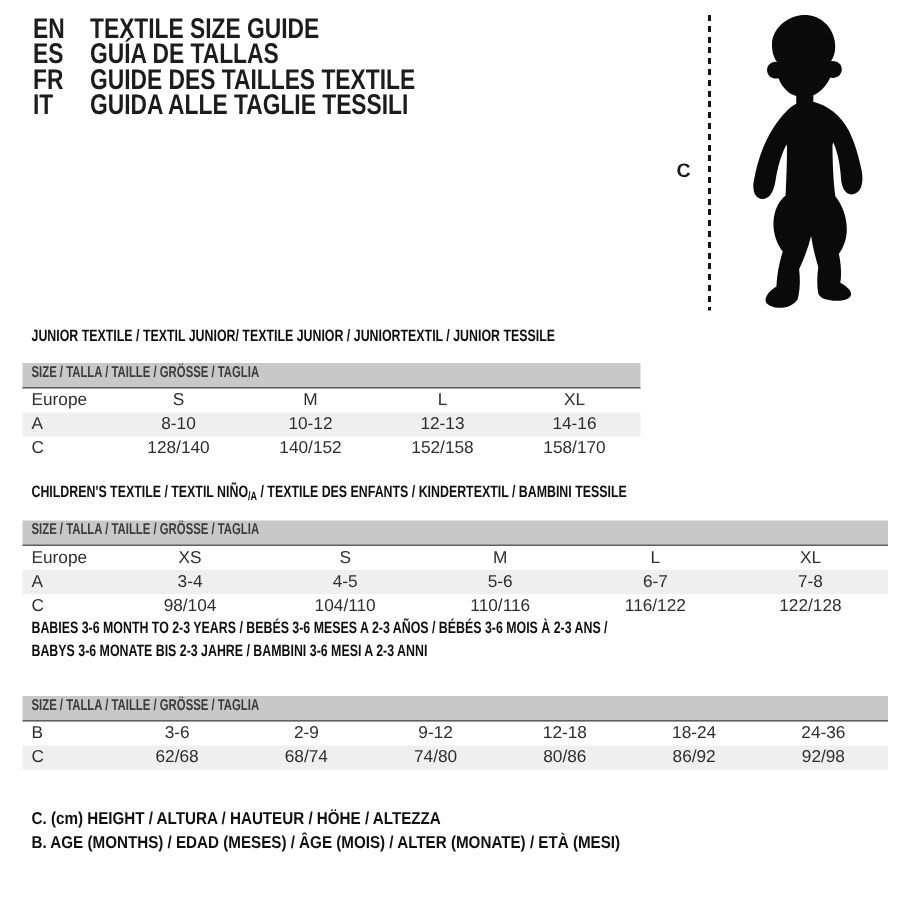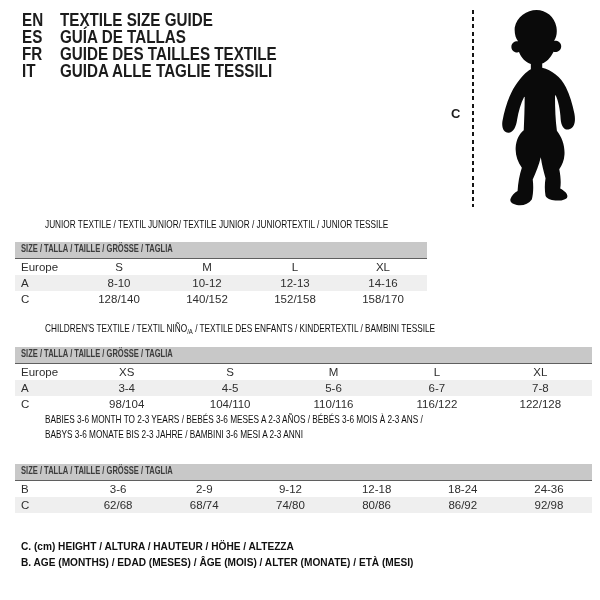--- a/index.html
+++ b/index.html
@@ -21,34 +21,34 @@
 
   
   .silhouette{left:484px;top:9px;}
   .dash-line{
     left:472px;top:10px;width:2px;height:197px;
     background:repeating-linear-gradient(to bottom,#141414 0 4px,transparent 4px 7.2px);
   }
   .marker-c{left:451px;top:106px;font-weight:bold;font-size:13px;}
 
   
-  .sec-title{font-weight:normal;font-size:11px;line-height:15px;color:#0f0f0f;margin-left:24px;}
+  .sec-title{font-weight:bold;font-size:11px;line-height:15px;color:#0f0f0f;}
   .sub{font-size:8px;vertical-align:-2px;}
 
   
   .size-table{left:15px;}
   .t1{top:242px;width:412px;}
   .t2{top:347px;width:577px;}
   .t3{top:464px;width:577px;}
   .bar{
     height:17px;background:#c8c8c8;border-bottom:1.5px solid #5f5f5f;
     display:flex;align-items:flex-start;padding-left:6px;box-sizing:border-box;
     font-weight:bold;font-size:10.5px;color:#3c3c3c;
   }
-  .trow{display:flex;align-items:center;height:16px;font-size:11.5px;color:#2e2e2e;}
+  .trow{display:flex;align-items:center;height:16px;font-size:11.5px;color:#2e2e2e;justify-content:center;}
   .trow .lbl{width:60px;padding-left:6px;box-sizing:border-box;}
   .trow .cell{flex:1;text-align:center;}
   .shaded{background:#efefef;}
 
   
   .foot{left:21px;top:538px;font-weight:bold;font-size:11.5px;color:#101010;}
   .foot-line{height:16px;line-height:16px;}
 </style>
 </head>
 <body>

